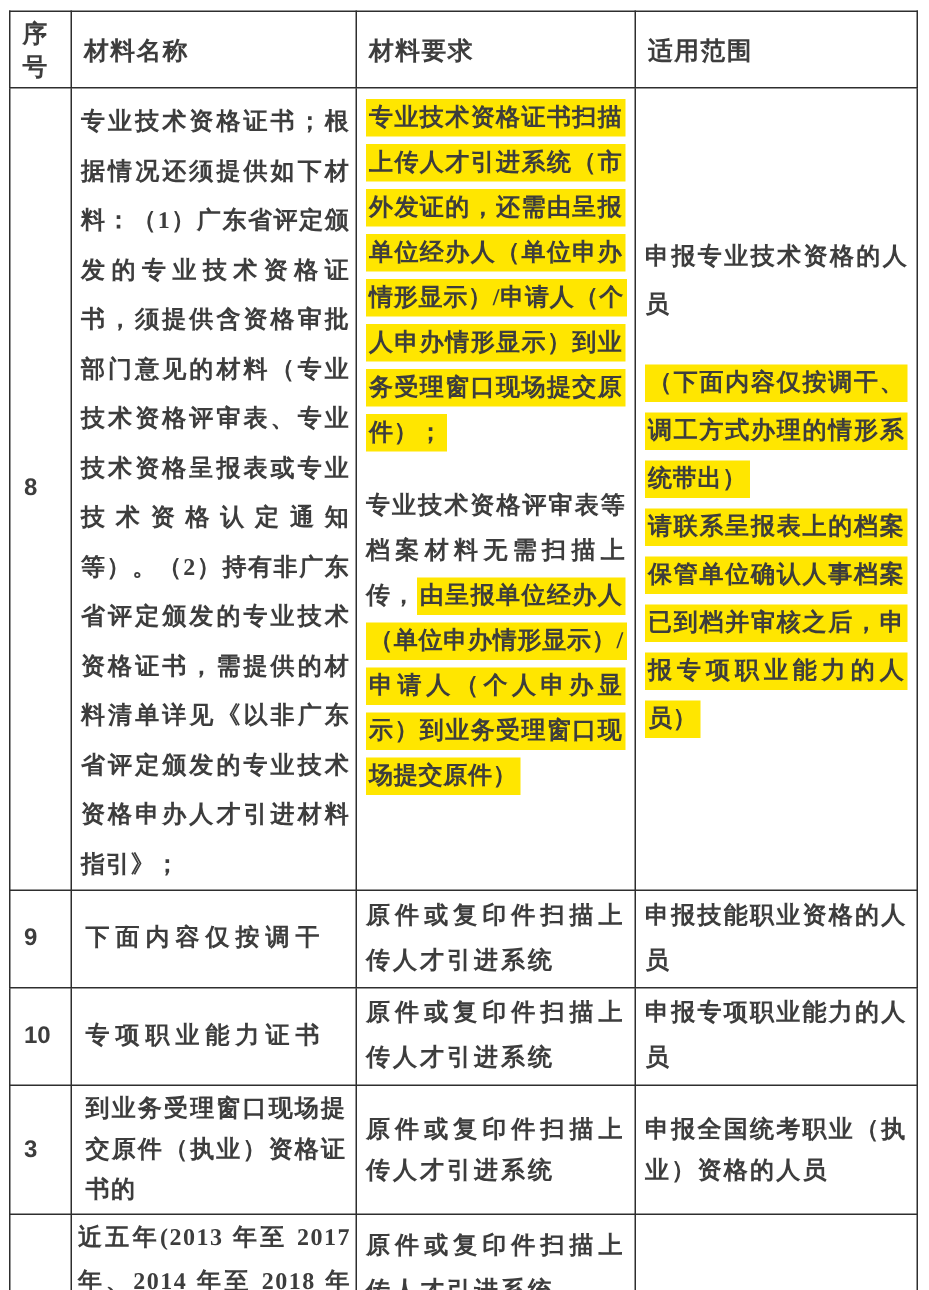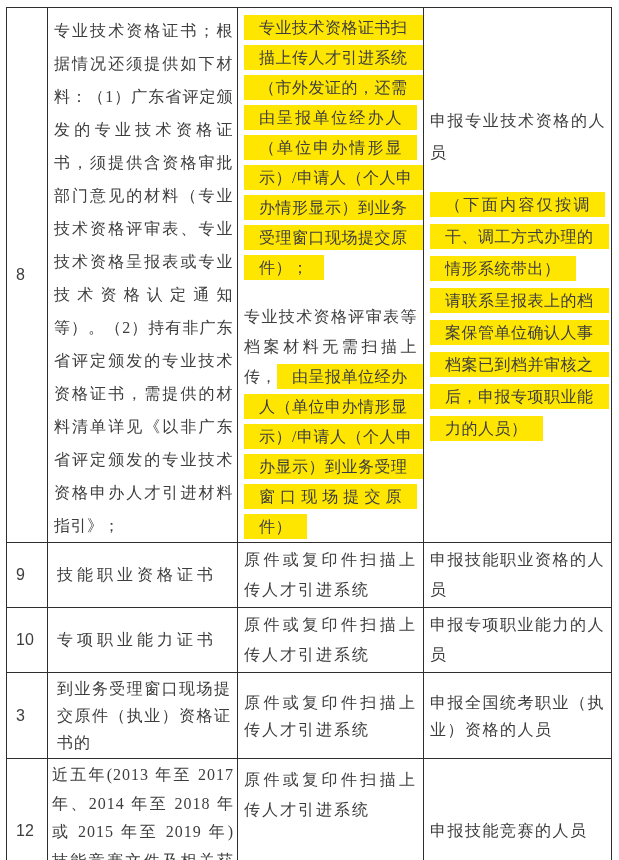--- a/index.html
+++ b/index.html
@@ -17,21 +17,21 @@
     -webkit-font-smoothing:antialiased;
   }
   table{
     position:absolute;left:6px;top:7px;
     width:605px;
     border-collapse:collapse;table-layout:fixed;
   }
   td,th{
     border:1px solid var(--border);
     font-size:16px;
-    font-weight:normal;
+    font-weight:bold;
     padding:2px 6px;
     overflow:hidden;
     vertical-align:middle;
   }
   th{
     font-family:"Liberation Sans", sans-serif;
     font-weight:bold;
     text-align:left;
     letter-spacing:1px;
     padding:4px 6px 2px 8px;
@@ -66,55 +66,61 @@
   .cell-req-sm{letter-spacing:2px;line-height:30px;}
   .cell-scope-sm{letter-spacing:1.5px;line-height:30px;}
   .r11 td{line-height:27px;}
   .r11 .c-name{letter-spacing:1px;line-height:27px;padding-left:9px;}
   .r12-name{letter-spacing:1px;line-height:28.5px;padding:2px 3px 0 4px;}
   .r12-req{vertical-align:top;padding-top:6px;}
 
   
   .hl{
     background:var(--highlight);
-    padding:4px 15px;
+    padding:4px 2px;
     -webkit-box-decoration-break:clone;
     box-decoration-break:clone;
   }
 </style>
 </head>
 <body>
 
 <table>
   <colgroup>
     <col style="width:41px">
     <col style="width:190px">
     <col style="width:186px">
     <col style="width:188px">
   </colgroup>
 
   <tbody>
+      <tr class="h-header">
+    <th>序号</th>
+    <th>材料名称</th>
+    <th>材料要求</th>
+    <th>适用范围</th>
+  </tr>
 
   <tr class="h-r8">
     <td class="c-no mid">8</td>
     <td class="top just r8-name">专业技术资格证书；根据情况还须提供如下材料：（1）广东省评定颁发的专业技术资格证书，须提供含资格审批部门意见的材料（专业技术资格评审表、专业技术资格呈报表或专业技术资格认定通知等）。（2）持有非广东省评定颁发的专业技术资格证书，需提供的材料清单详见《以非广东省评定颁发的专业技术资格申办人才引进材料指引》；</td>
     <td class="top r8-req">
       <p class="para just"><span class="hl">专业技术资格证书扫描上传人才引进系统（市外发证的，还需由呈报单位经办人（单位申办情形显示）/申请人（个人申办情形显示）到业务受理窗口现场提交原件）；</span></p>
       <p class="para just"><span>专业技术资格评审表等档案材料无需扫描上传，</span><span class="hl">由呈报单位经办人（单位申办情形显示）/申请人（个人申办显示）到业务受理窗口现场提交原件）</span></p>
     </td>
     <td class="mid r8-scope">
       <p class="para just p-gap">申报专业技术资格的人员</p>
       <p class="para just"><span class="hl">（下面内容仅按调干、调工方式办理的情形系统带出）</span></p>
       <p class="para just"><span class="hl">请联系呈报表上的档案保管单位确认人事档案已到档并审核之后，申报专项职业能力的人员）</span></p>
     </td>
   </tr>
 
   <tr class="h-r9">
     <td class="c-no">9</td>
-    <td class="cell-name-sm">技能职业资格证书</td>
+    <td class="cell-name-sm">下面内容仅按调干</td>
     <td class="cell-req-sm just">原件或复印件扫描上传人才引进系统</td>
     <td class="cell-scope-sm just">申报技能职业资格的人员</td>
   </tr>
 
   <tr class="h-r10">
     <td class="c-no">10</td>
     <td class="cell-name-sm">专项职业能力证书</td>
     <td class="cell-req-sm just">原件或复印件扫描上传人才引进系统</td>
     <td class="cell-scope-sm just">申报专项职业能力的人员</td>
   </tr>

